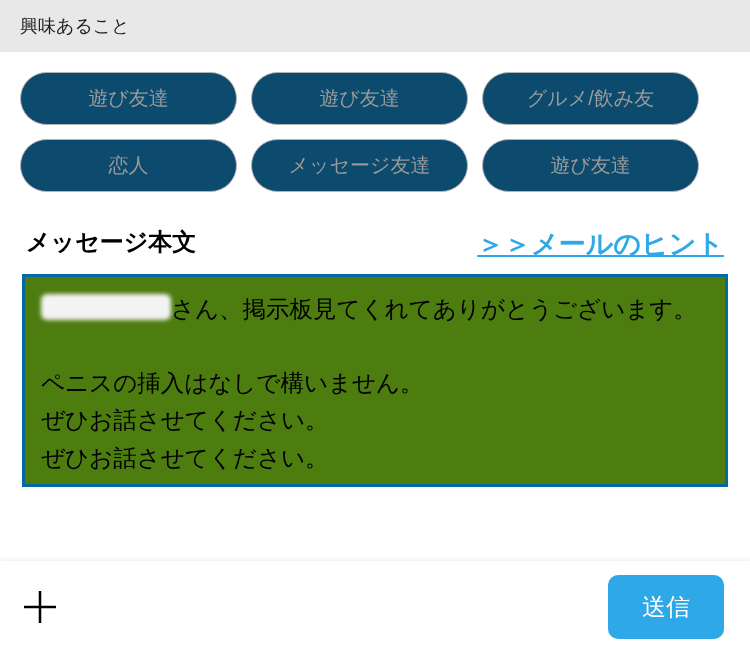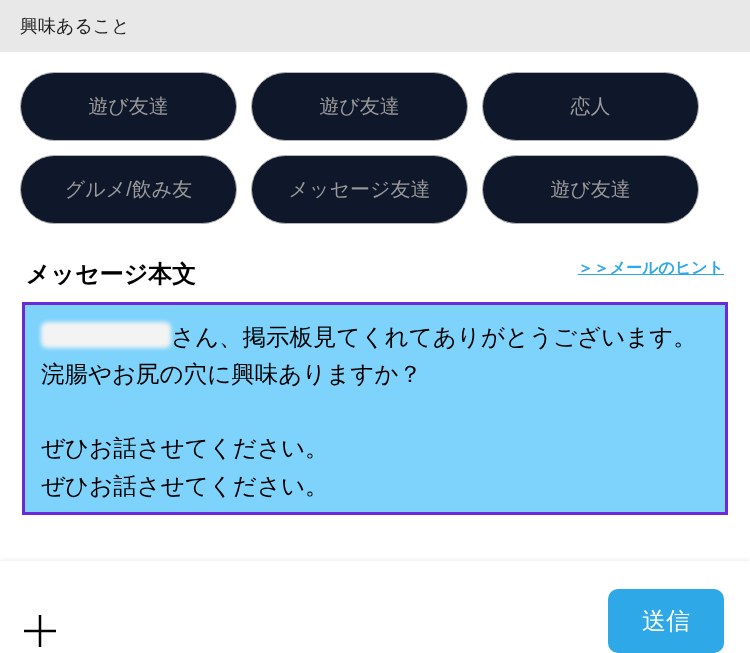--- a/index.html
+++ b/index.html
@@ -20,50 +20,50 @@
   }
   .chips-area {
     padding: 20px 20px 30px 20px;
     display: flex;
     flex-wrap: wrap;
     gap: 14px 14px;
   }
   .chip {
     border: 1px solid #b5b5b5;
     border-radius: 999px;
-    padding: 20px 0;
+    padding: 12px 0;
     width: 217px;
     text-align: center;
     font-size: 20px;
     color: #9a9a9a;
-    background: #0f172a;
+    background: #0c4a6e;
     cursor: pointer;
   }
   .message-row {
     display: flex;
     justify-content: space-between;
     align-items: flex-start;
     padding: 4px 26px 12px 26px;
   }
   .message-title {
     font-size: 24px;
     font-weight: 700;
     color: #000;
   }
   .hint-link {
-    font-size: 16px;
+    font-size: 27px;
     font-weight: 600;
     color: #2ea8e6;
     text-decoration: underline;
     cursor: pointer;
   }
   .textarea-wrap {
     margin: 0 22px;
-    border: 3px solid #6d28d9;
-    background: #7dd3fc;
+    border: 3px solid #0369a1;
+    background: #4d7c0f;
     height: 213px;
     overflow: hidden;
     position: relative;
   }
   .textarea-inner {
     padding: 14px 14px 0 16px;
     font-size: 23.5px;
     line-height: 1.58;
     color: #000;
     white-space: pre-wrap;
@@ -77,21 +77,21 @@
     vertical-align: -3px;
     filter: blur(2px);
     margin-right: 0px;
   }
   .bottom-bar {
     position: absolute;
     left: 0; right: 0; bottom: 0;
     height: 92px;
     display: flex;
     justify-content: space-between;
-    align-items: flex-end;
+    align-items: center;
     padding: 0 26px 0 18px;
     background: #ffffff;
     box-shadow: 0 -2px 4px rgba(0,0,0,0.06);
   }
   .plus-btn {
     width: 44px;
     height: 44px;
     display: flex;
     align-items: center;
     justify-content: center;
@@ -110,33 +110,33 @@
   }
 </style>
 </head>
 <body>
 
 <div class="section-header">興味あること</div>
 
 <div class="chips-area">
   <div class="chip">遊び友達</div>
   <div class="chip">遊び友達</div>
+  <div class="chip">グルメ/飲み友</div>
   <div class="chip">恋人</div>
-  <div class="chip">グルメ/飲み友</div>
   <div class="chip">メッセージ友達</div>
   <div class="chip">遊び友達</div>
 </div>
 
 <div class="message-row">
   <div class="message-title">メッセージ本文</div>
   <div class="hint-link">＞＞メールのヒント</div>
 </div>
 
 <div class="textarea-wrap">
-  <div class="textarea-inner"><span class="redacted"></span><span>さん、掲示板見てくれてありがとうございます。</span><br><span>浣腸やお尻の穴に興味ありますか？</span><br><br><span>ぜひお話させてください。</span><br><span>ぜひお話させてください。</span></div>
+  <div class="textarea-inner"><span class="redacted"></span><span>さん、掲示板見てくれてありがとうございます。</span><br><br><span>ペニスの挿入はなしで構いません。</span><br><span>ぜひお話させてください。</span><br><span>ぜひお話させてください。</span></div>
 </div>
 
 <div class="bottom-bar">
   <div class="plus-btn">
     <svg width="38" height="38" viewBox="0 0 38 38">
       <line x1="19" y1="3" x2="19" y2="35" stroke="#000" stroke-width="2.5"></line>
       <line x1="3" y1="19" x2="35" y2="19" stroke="#000" stroke-width="2.5"></line>
     </svg>
   </div>
   <button class="send-btn">送信</button>

